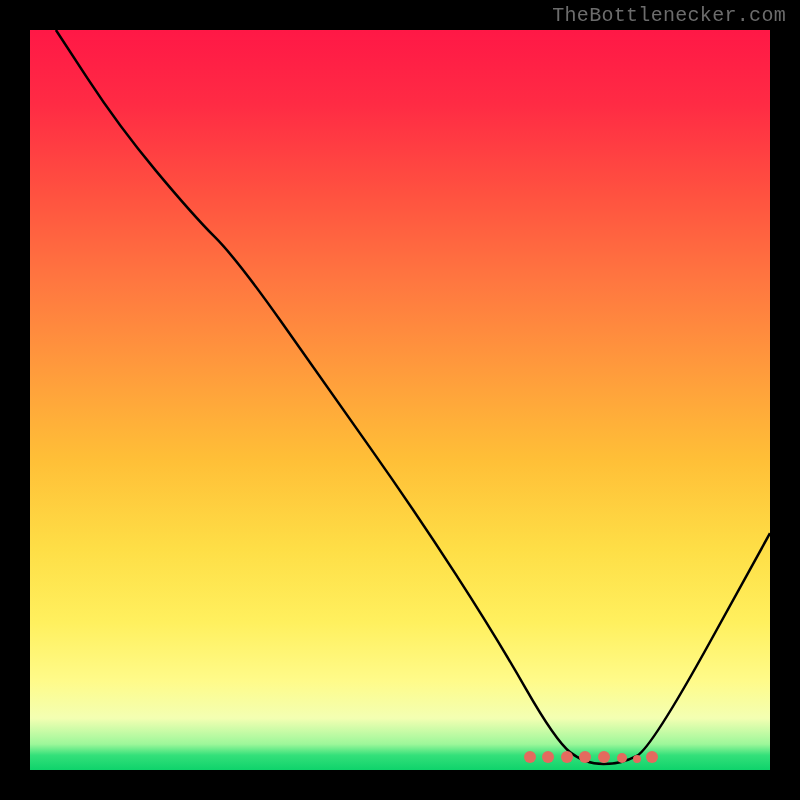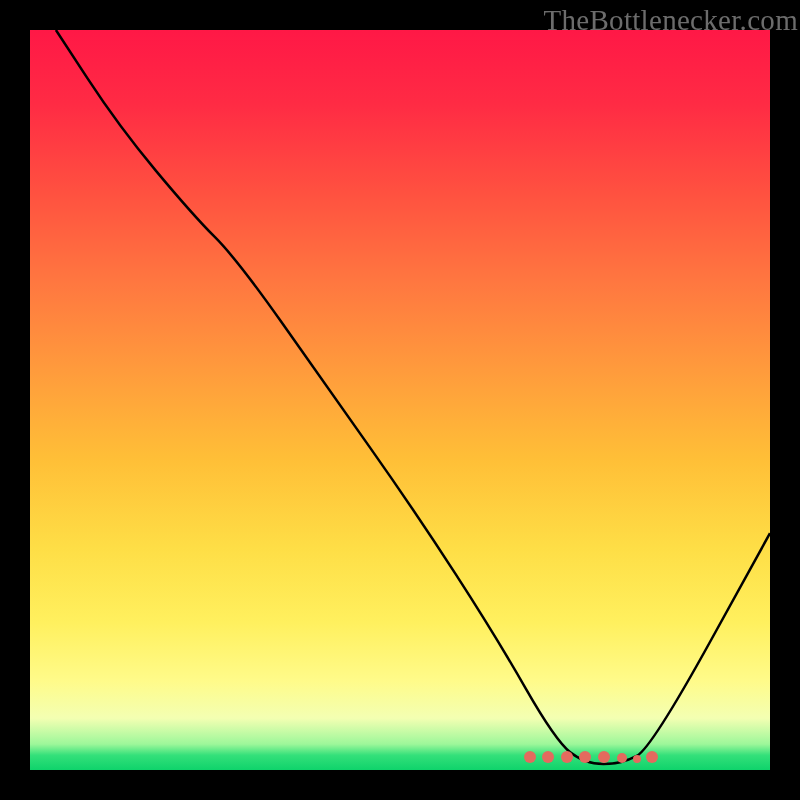--- a/index.html
+++ b/index.html
@@ -1,17 +1,17 @@
 <!DOCTYPE html>
 <html><head>
 <meta charset="utf-8">
 <style>
 html,body{margin:0;padding:0;width:800px;height:800px;background:#000;overflow:hidden}
 .outer{position:relative;width:800px;height:800px;background:#000}
-.attrib{position:absolute;top:4px;right:2px;color:#6c6c6c;font-family:Liberation Serif, serif;font-size:29px;letter-spacing:.3px}
+.attrib{position:absolute;top:4px;right:14px;color:#6c6c6c;font-family:Liberation Mono, monospace;font-size:20px;letter-spacing:.3px}
 .plot{position:absolute;left:30px;top:30px;width:740px;height:740px}
 .grad{position:absolute;inset:0;background:linear-gradient(to bottom,
   #ff1846 0%,
   #ff2b44 10%,
   #ff5140 22%,
   #ff7740 34%,
   #ff9b3c 46%,
   #ffbf37 58%,
   #fede46 70%,
   #fff05e 80%,

